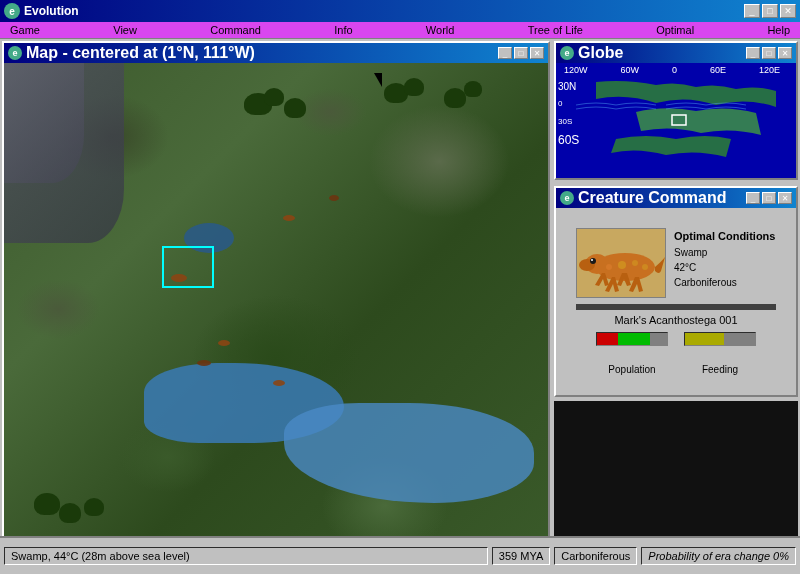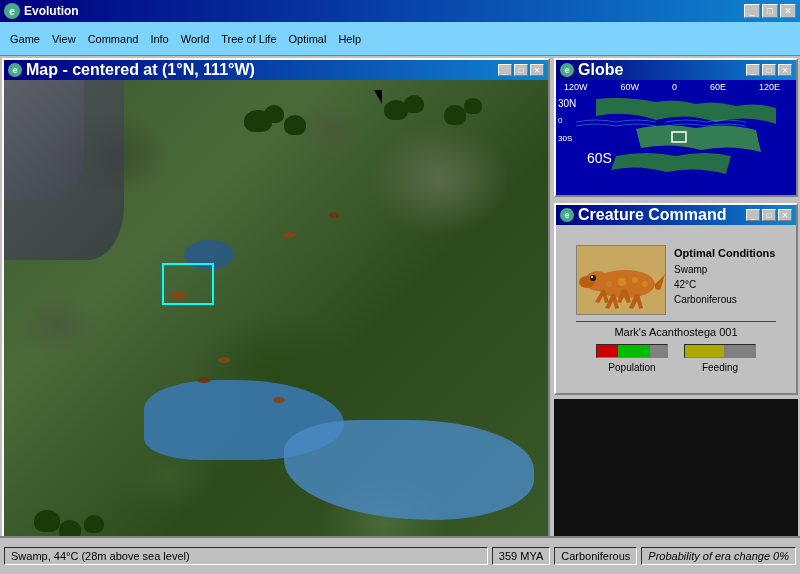--- a/index.html
+++ b/index.html
@@ -40,26 +40,27 @@
       width: 16px; height: 14px;
       background: #c0c0c0;
       border: 1px solid; border-color: #fff #808080 #808080 #fff;
       font-size: 9px;
       display: flex; align-items: center; justify-content: center;
       cursor: pointer;
     }
 
     
     .menu-bar {
-      background: #7dd3fc;
-      height: 34px;
+      background: #d946ef;
+      height: 17px;
       display: flex;
       align-items: center;
       border-bottom: 1px solid #808080;
       padding: 0 4px;
+      justify-content: space-between;
     }
     .menu-item {
       padding: 2px 6px;
       cursor: pointer;
       font-size: 11px;
     }
 
     
     .content-area {
       position: relative;
@@ -247,21 +248,21 @@
       line-height: 1.5;
     }
     .creature-stats .optimal-title {
       font-weight: bold;
       font-size: 11px;
     }
     .creature-name {
       text-align: center;
       font-size: 11px;
       margin-bottom: 6px;
-      border-top: 1px solid #404040;
+      border-top: 6px solid #404040;
       padding-top: 4px;
     }
     .cmd-buttons {
       display: flex;
       gap: 4px;
       justify-content: center;
       margin-bottom: 8px;
     }
     .cmd-btn {
       width: 50px; height: 26px;
@@ -279,21 +280,21 @@
       display: flex;
       gap: 16px;
       justify-content: center;
       align-items: flex-end;
       margin-top: 4px;
     }
     .bar-group {
       display: flex;
       flex-direction: column;
       align-items: center;
-      gap: 4px;
+      gap: 18px;
     }
     .bar-container {
       width: 72px;
       height: 14px;
       background: #808080;
       border: 1px inset #808080;
       overflow: hidden;
       display: flex;
       position: relative;
     }
@@ -438,21 +439,21 @@
           <span>120W</span>
           <span>60W</span>
           <span>0</span>
           <span>60E</span>
           <span>120E</span>
         </div>
 
         <div style="position:absolute;top:18px;left:2px;color:white;font-size:10px;z-index:2;">30N</div>
         <div style="position:absolute;top:36px;left:2px;color:white;font-size:8px;z-index:2;">0</div>
         <div style="position:absolute;top:54px;left:2px;color:white;font-size:8px;z-index:2;">30S</div>
-        <div style="position:absolute;top:70px;left:2px;color:white;font-size:14px;z-index:2;margin-left:29px;">60S</div>
+        <div style="position:absolute;top:70px;left:2px;color:white;font-size:12px;z-index:2;">60S</div>
 
         <svg style="position:absolute;top:14px;left:20px;right:4px;bottom:4px;width:210px;height:95px;">
           <rect x="0" y="0" width="210" height="95" fill="#0000aa"></rect>
 
           <path d="M20,5 Q50,2 80,8 Q100,4 120,10 Q140,6 160,12 Q180,8 200,14 L200,30 Q170,20 140,28 Q110,18 80,26 Q50,16 20,22 Z" fill="#2a7a3a" opacity="0.9"></path>
 
           <path d="M60,35 Q90,28 120,34 Q150,28 180,36 L185,58 Q155,50 125,56 Q95,48 65,54 Z" fill="#3a8a4a" opacity="0.9"></path>
 
           <path d="M40,62 Q70,56 100,62 Q130,56 155,62 L150,80 Q120,72 90,78 Q60,70 35,76 Z" fill="#2a7a3a" opacity="0.9"></path>
 

